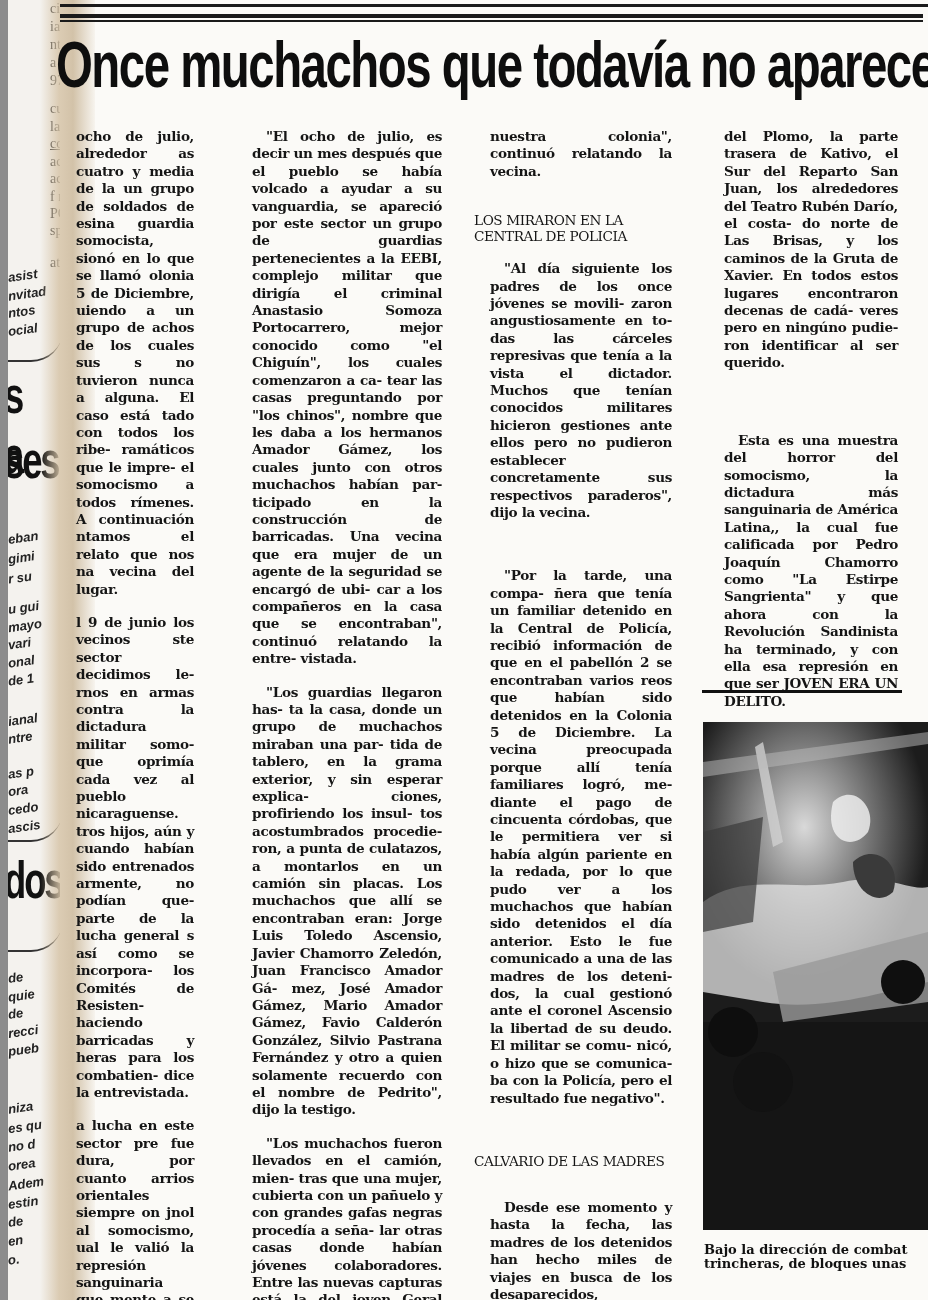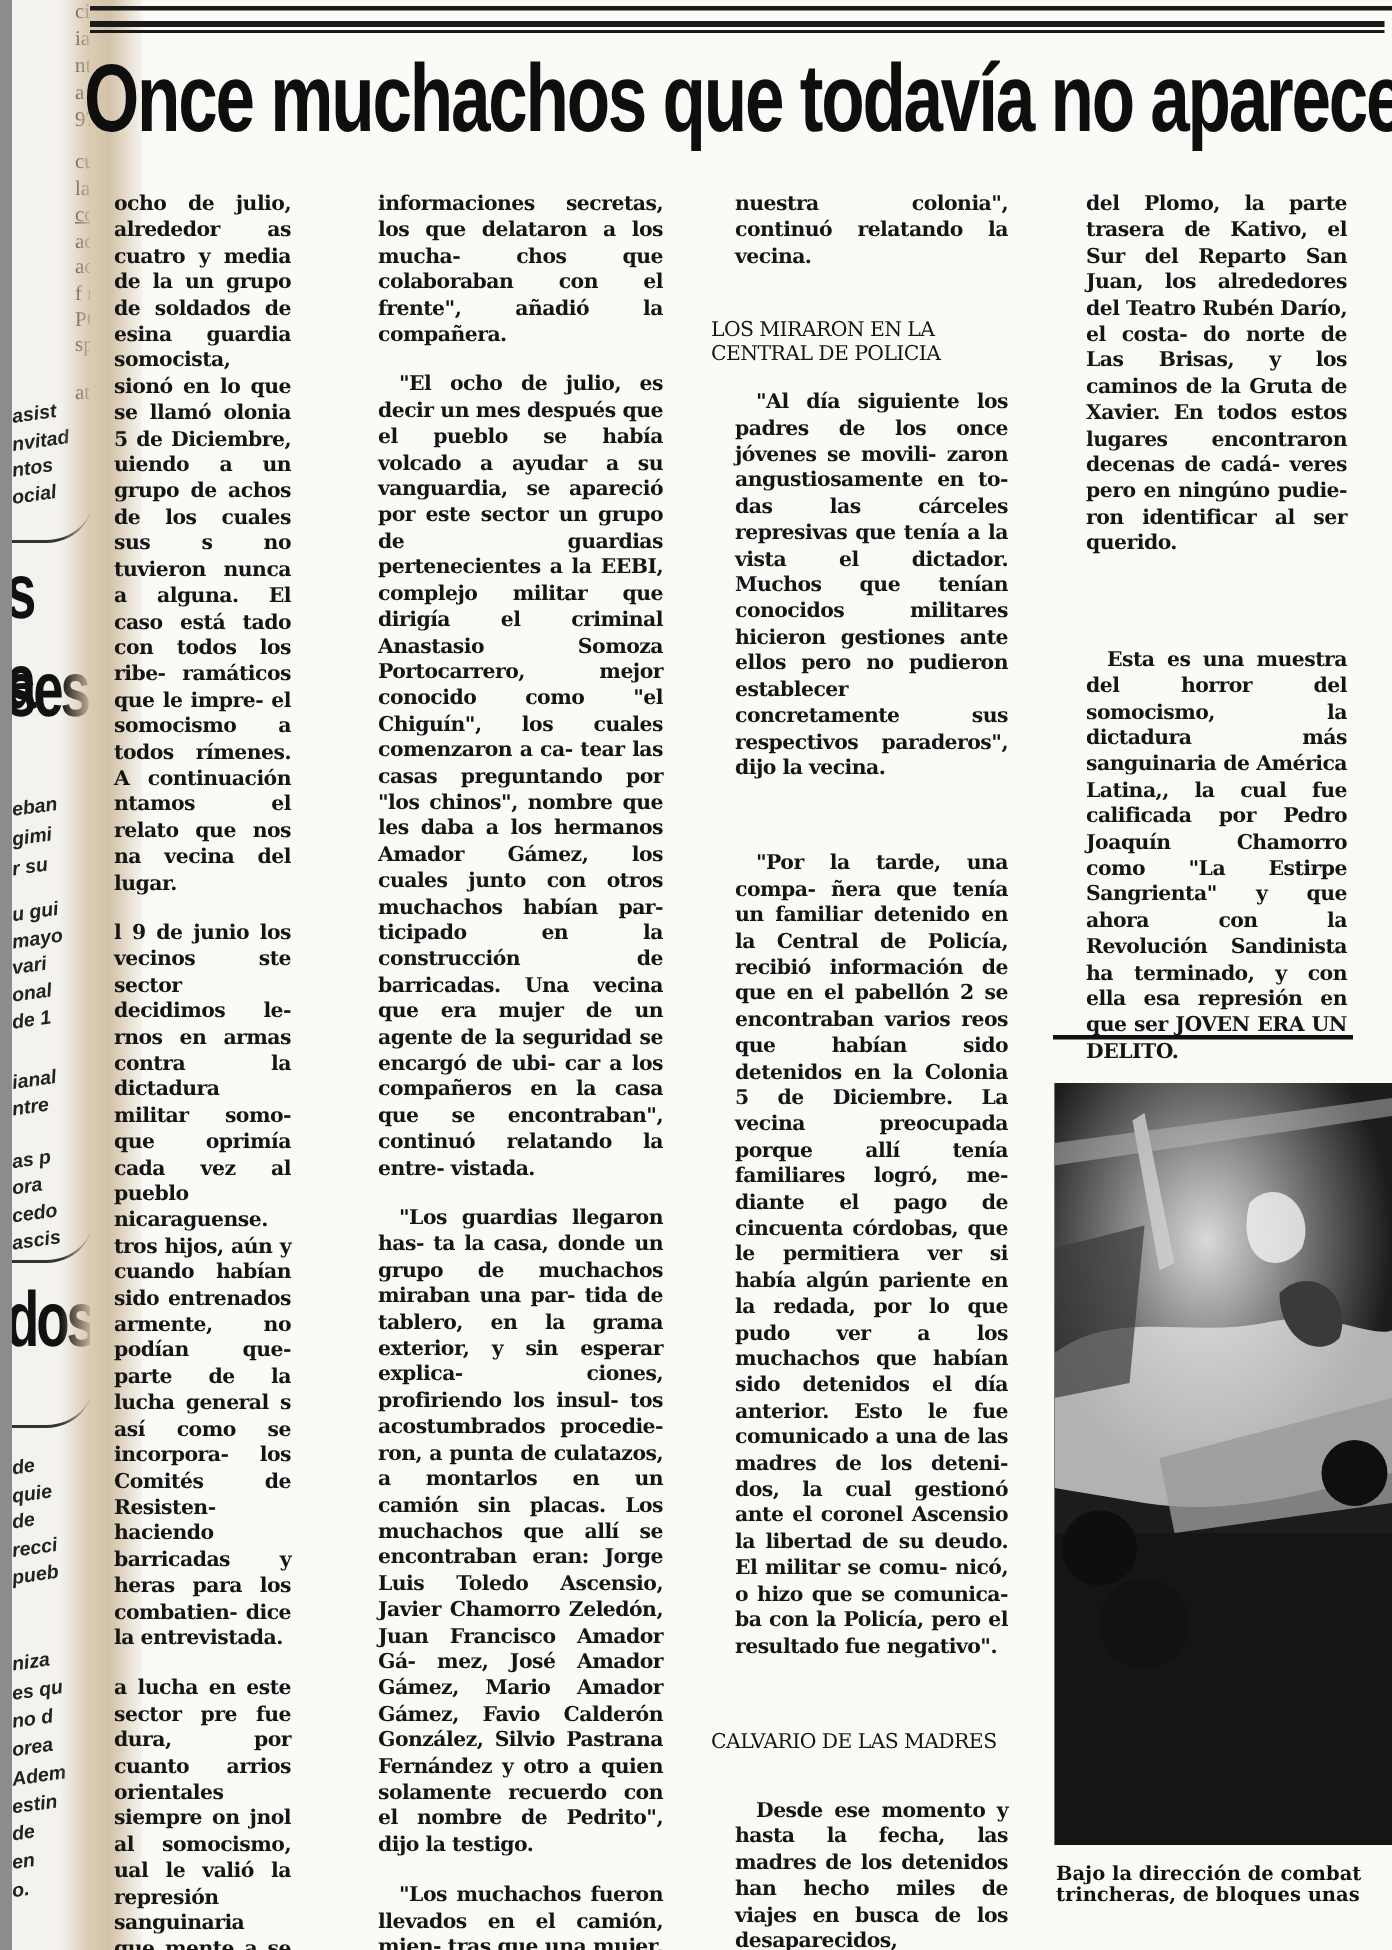--- a/index.html
+++ b/index.html
@@ -134,21 +134,20 @@
   <h1 class="headline" style="margin:0;">Once muchachos que  todavía no aparecen</h1>
 
   <div class="col" id="c1">
       <p class="noind">ocho de julio, alrededor as cuatro y media de la un grupo de soldados de esina guardia somocista, sionó en lo que se llamó olonia 5 de Diciembre, uiendo a un grupo de achos de los cuales sus s no tuvieron nunca a alguna. El caso está tado con todos los ribe- ramáticos que le impre- el somocismo a todos rímenes. A continuación ntamos el relato que nos na vecina del lugar.</p>
       <p class="noind">l 9 de junio los vecinos ste sector decidimos le- rnos en armas contra la dictadura militar somo- que oprimía cada vez al pueblo nicaraguense. tros hijos, aún y cuando habían sido entrenados armente, no podían que- parte de la lucha general s así como se incorpora- los Comités de Resisten- haciendo barricadas y heras para los combatien- dice la entrevistada.</p>
       <p class="noind">a lucha en este sector pre fue dura, por cuanto arrios orientales siempre on jnol al somocismo, ual le valió la represión sanguinaria que mente a se puede imaginar. rtos como las Américas, on víctimas de cateos tados por "las bestias", os cuales siempre había menes y atropellos contra udadanos que queríamos sociedad más justa y que tros hijos pudieran vivir miedo y en libertad", nuó diciendo la compa-</p>
       <div class="gap"></div>
       <p class="noind">osteriormente se produ- m repliegue táctico, lo aprovecharon los asesi- para entrar a nuestro r produciéndose matan- por doquier así como aciones a granel. Había a colonia una serie de s que habían recibido sus casas únicamente ser familiares de los cidos o por trabajar co guardaespaldas de los nales de guerra, y fueron amente esos sapos a los ahora no hay que perdo- los que cobardemente y rtos con pañuelos, o jamente suministrando</p>
     </div>
   <div class="col" id="c2">
-      <p class="noind">informaciones secretas, los que delataron a los mucha- chos que colaboraban con el frente", añadió la compañera.</p>
       <p>"El ocho de julio, es decir un mes después que el pueblo se había volcado a ayudar a su vanguardia, se apareció por este sector un grupo de guardias pertenecientes a la EEBI, complejo militar que dirigía el criminal Anastasio Somoza Portocarrero, mejor conocido como "el Chiguín", los cuales comenzaron a ca- tear las casas preguntando por "los chinos", nombre que les daba a los hermanos Amador Gámez, los cuales junto con otros muchachos habían par- ticipado en la construcción de barricadas. Una vecina que era mujer de un agente de la seguridad se encargó de ubi- car a los compañeros en la casa que se encontraban", continuó relatando la entre- vistada.</p>
       <p>"Los guardias llegaron has- ta la casa, donde un grupo de muchachos miraban una par- tida de tablero, en la grama exterior, y sin esperar explica- ciones, profiriendo los insul- tos acostumbrados procedie- ron, a punta de culatazos, a montarlos en un camión sin placas. Los muchachos que allí se encontraban eran: Jorge Luis Toledo Ascensio, Javier Chamorro Zeledón, Juan Francisco Amador Gá- mez, José Amador Gámez, Mario Amador Gámez, Favio Calderón González, Silvio Pastrana Fernández y otro a quien solamente recuerdo con el nombre de Pedrito", dijo la testigo.</p>
       <p>"Los muchachos fueron llevados en el camión, mien- tras que una mujer, cubierta con un pañuelo y con grandes gafas negras procedía a seña- lar otras casas donde habían jóvenes colaboradores. Entre las nuevas capturas está la del joven Geral Martínez, quien se encontaba en su casa con la novia, de donde fue sacado a patadas por los criminales. También recogieron a dos muchachos que por el mo- mento no puedo dar sus nombres, en la villa OEA que está a escasa una cuadra de</p>
     </div>
   <div class="col" id="c3">
       <p class="noind">nuestra colonia", continuó relatando la vecina.</p>
       <div class="gap"></div>
       <h3>LOS MIRARON EN LA CENTRAL DE POLICIA</h3>
       <p>"Al día siguiente los padres de los once jóvenes se movili- zaron angustiosamente en to- das las cárceles represivas que tenía a la vista el dictador. Muchos que tenían conocidos militares hicieron gestiones ante ellos pero no pudieron establecer concretamente sus respectivos paraderos", dijo la vecina.</p>
       <div class="gap"></div>

